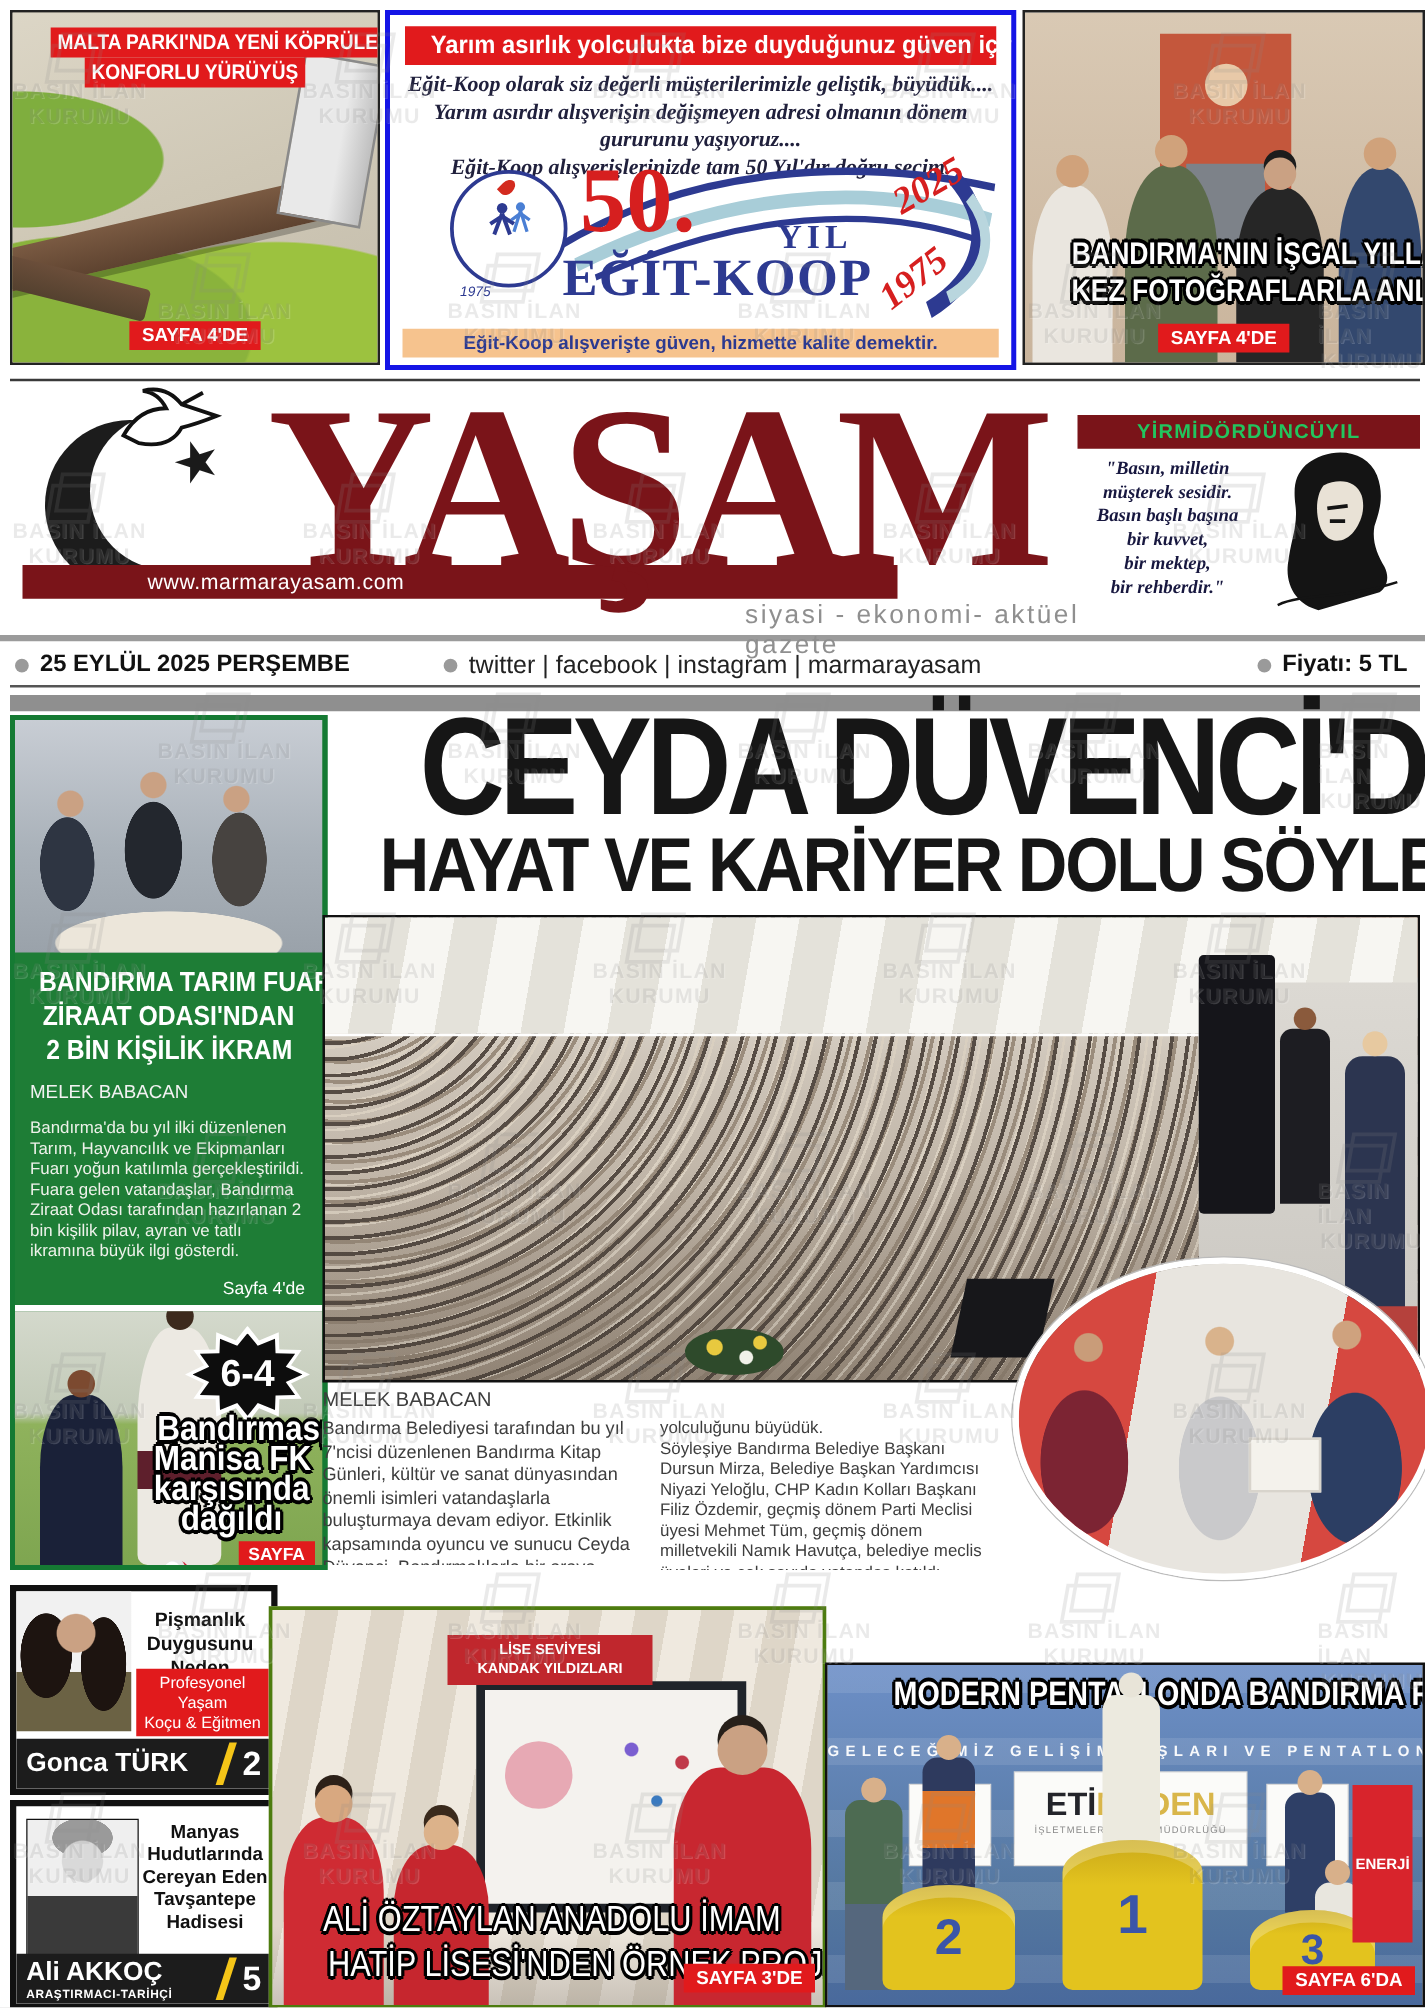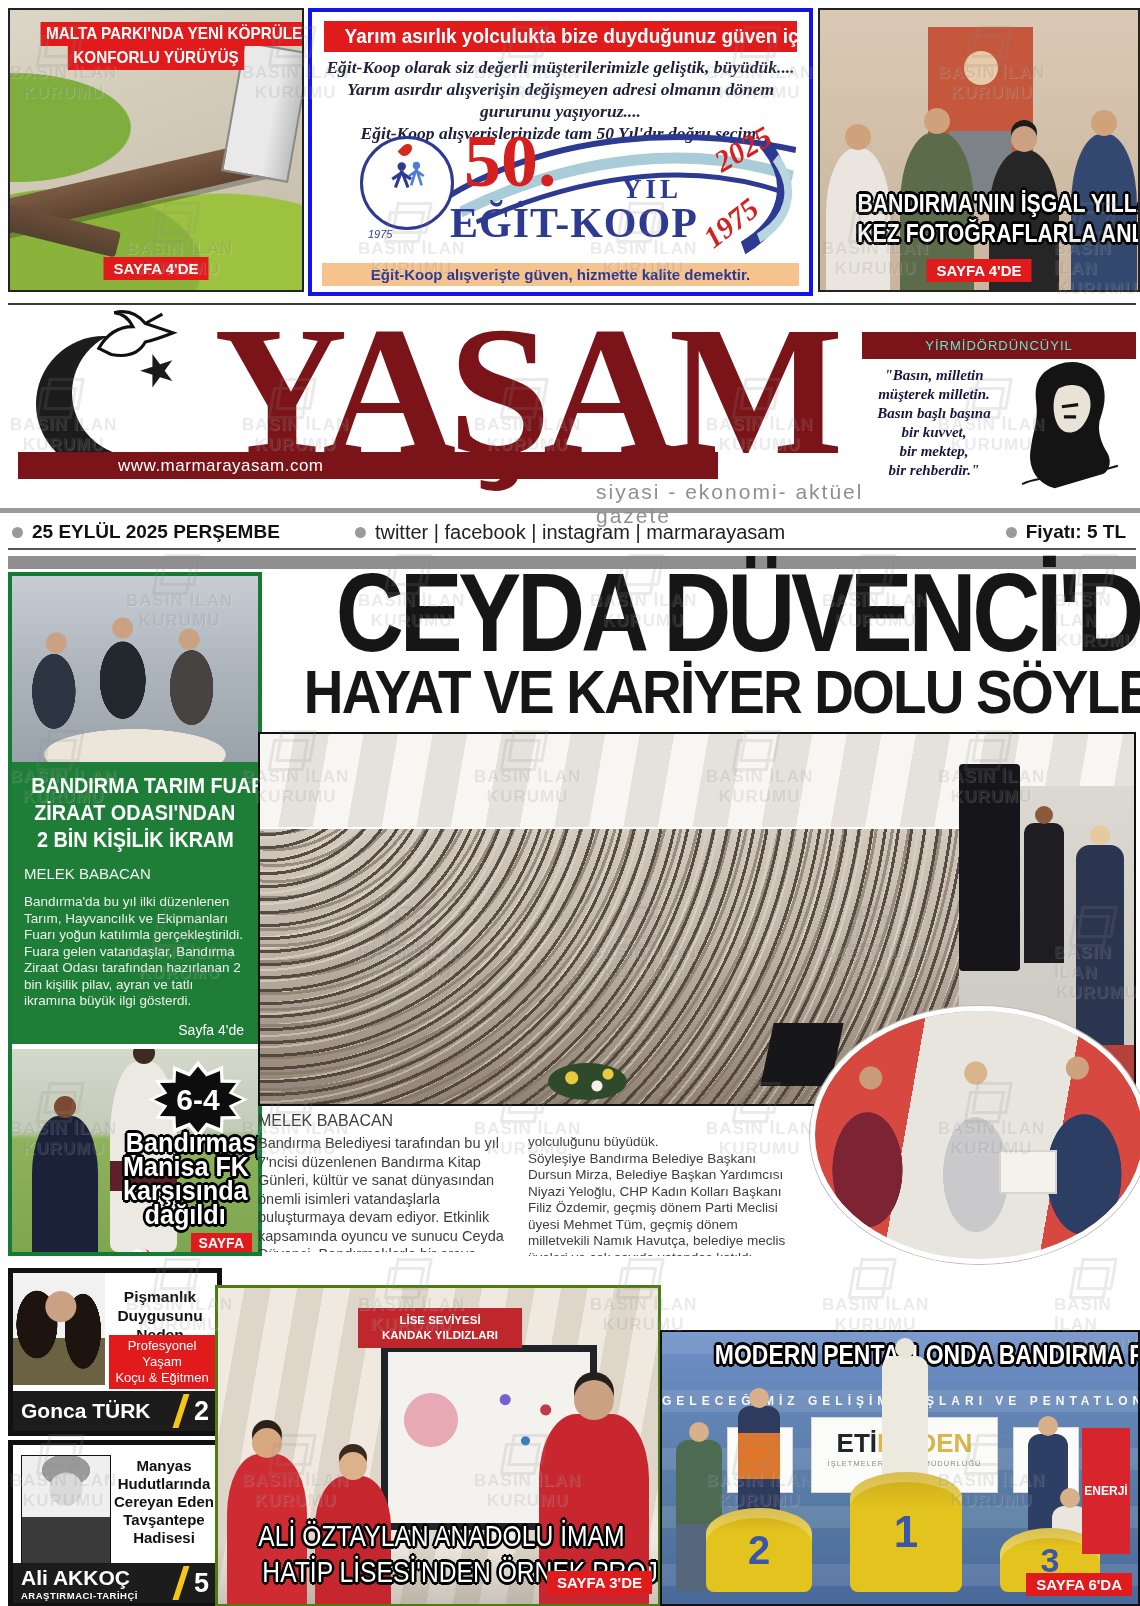--- a/index.html
+++ b/index.html
@@ -77,22 +77,22 @@
   .crescent{left:36px;top:330px;width:150px;height:150px;}
   .crescent::before{content:"";position:absolute;left:0;top:6px;width:136px;height:136px;border-radius:50%;background:#1c1c1c;}
   .crescent::after{content:"";position:absolute;left:36px;top:0;width:126px;height:126px;border-radius:50%;background:#fff;}
   .star{left:138px;top:348px;font-family:"DejaVu Sans",sans-serif;font-size:44px;color:#1a1a1a;
     transform:rotate(-18deg);z-index:1;line-height:1;}
   .dove{left:88px;top:308px;width:96px;height:62px;z-index:1;}
   .url-bar{left:18px;top:452px;width:700px;height:27px;background:#7a1419;z-index:1;}
   .url-bar span{color:#fff;font-size:17px;line-height:27px;margin-left:100px;letter-spacing:.5px;}
   .title{left:214px;top:298px;font-family:"Liberation Serif",serif;font-weight:bold;font-size:185px;
     line-height:1;color:#7a1419;letter-spacing:-8px;z-index:2;}
-  .edition-bar{left:862px;top:332px;width:274px;height:27px;background:#7a1419;color:#5eead4;
-    font-weight:normal;font-size:13px;text-align:center;line-height:27px;letter-spacing:1px;z-index:3;}
+  .edition-bar{left:862px;top:332px;width:274px;height:27px;background:#7a1419;color:#22c55e;
+    font-weight:bold;font-size:16px;text-align:center;line-height:27px;letter-spacing:1px;z-index:3;}
   .quote{left:852px;top:366px;width:164px;text-align:center;font-family:"Liberation Serif",serif;
     font-style:italic;font-weight:bold;font-size:15px;line-height:19px;color:#17173f;z-index:3;}
   .ataturk{left:1014px;top:352px;width:112px;height:146px;z-index:3;}
   .tagline{left:596px;top:480px;width:300px;font-size:21px;color:#8f8f8f;letter-spacing:2px;z-index:3;}
   
   .gray-rule{left:0;top:508px;width:1140px;height:5px;background:#9b9b9b;}
   .dl{top:517px;height:30px;display:flex;align-items:center;gap:9px;}
   .dot{width:11px;height:11px;border-radius:50%;background:#9a9a9a;flex:0 0 auto;}
   .dl-date{left:12px;font-weight:bold;font-size:19px;}
   .dl-social{left:50%;transform:translateX(-50%);font-size:20px;color:#222;}
@@ -350,21 +350,21 @@
     <path d="M6 26 Q14 12 28 12 Q24 4 16 3 Q28 0 36 10 L54 16 Q44 20 36 22 Q30 33 14 30 Z" fill="#fff" stroke="#111" stroke-width="2"></path>
     <path d="M36 10 L47 4" stroke="#111" stroke-width="2"></path>
   </svg>
   <div class="abs title">YAŞAM</div>
   <div class="abs url-bar">
     <span>www.marmarayasam.com</span>
   </div>
   <div class="abs edition-bar">YİRMİDÖRDÜNCÜYIL</div>
   <div class="abs quote">
     <div>"Basın, milletin</div>
-    <div>müşterek milletin.</div>
+    <div>müşterek sesidir.</div>
     <div>Basın başlı başına</div>
     <div>bir kuvvet,</div>
     <div>bir mektep,</div>
     <div>bir rehberdir."</div>
   </div>
   <svg class="abs ataturk" viewBox="0 0 110 140">
     <path d="M30 18 C50 2 78 6 86 26 C92 42 88 54 84 66 C82 78 86 88 92 98 C96 106 94 114 88 118 L40 132 C24 128 14 114 16 96 C18 78 24 66 22 50 C20 34 22 26 30 18 Z" fill="#141414"></path>
     <path d="M44 34 C56 28 70 30 74 42 C77 52 74 62 68 70 C62 78 52 80 46 74 C38 66 36 44 44 34 Z" fill="#e9e2d6"></path>
     <path d="M47 52 L63 50 M49 62 L61 62" stroke="#141414" stroke-width="3" fill="none"></path>
     <path d="M8 128 C30 118 60 124 102 110" stroke="#141414" stroke-width="2" fill="none"></path>

